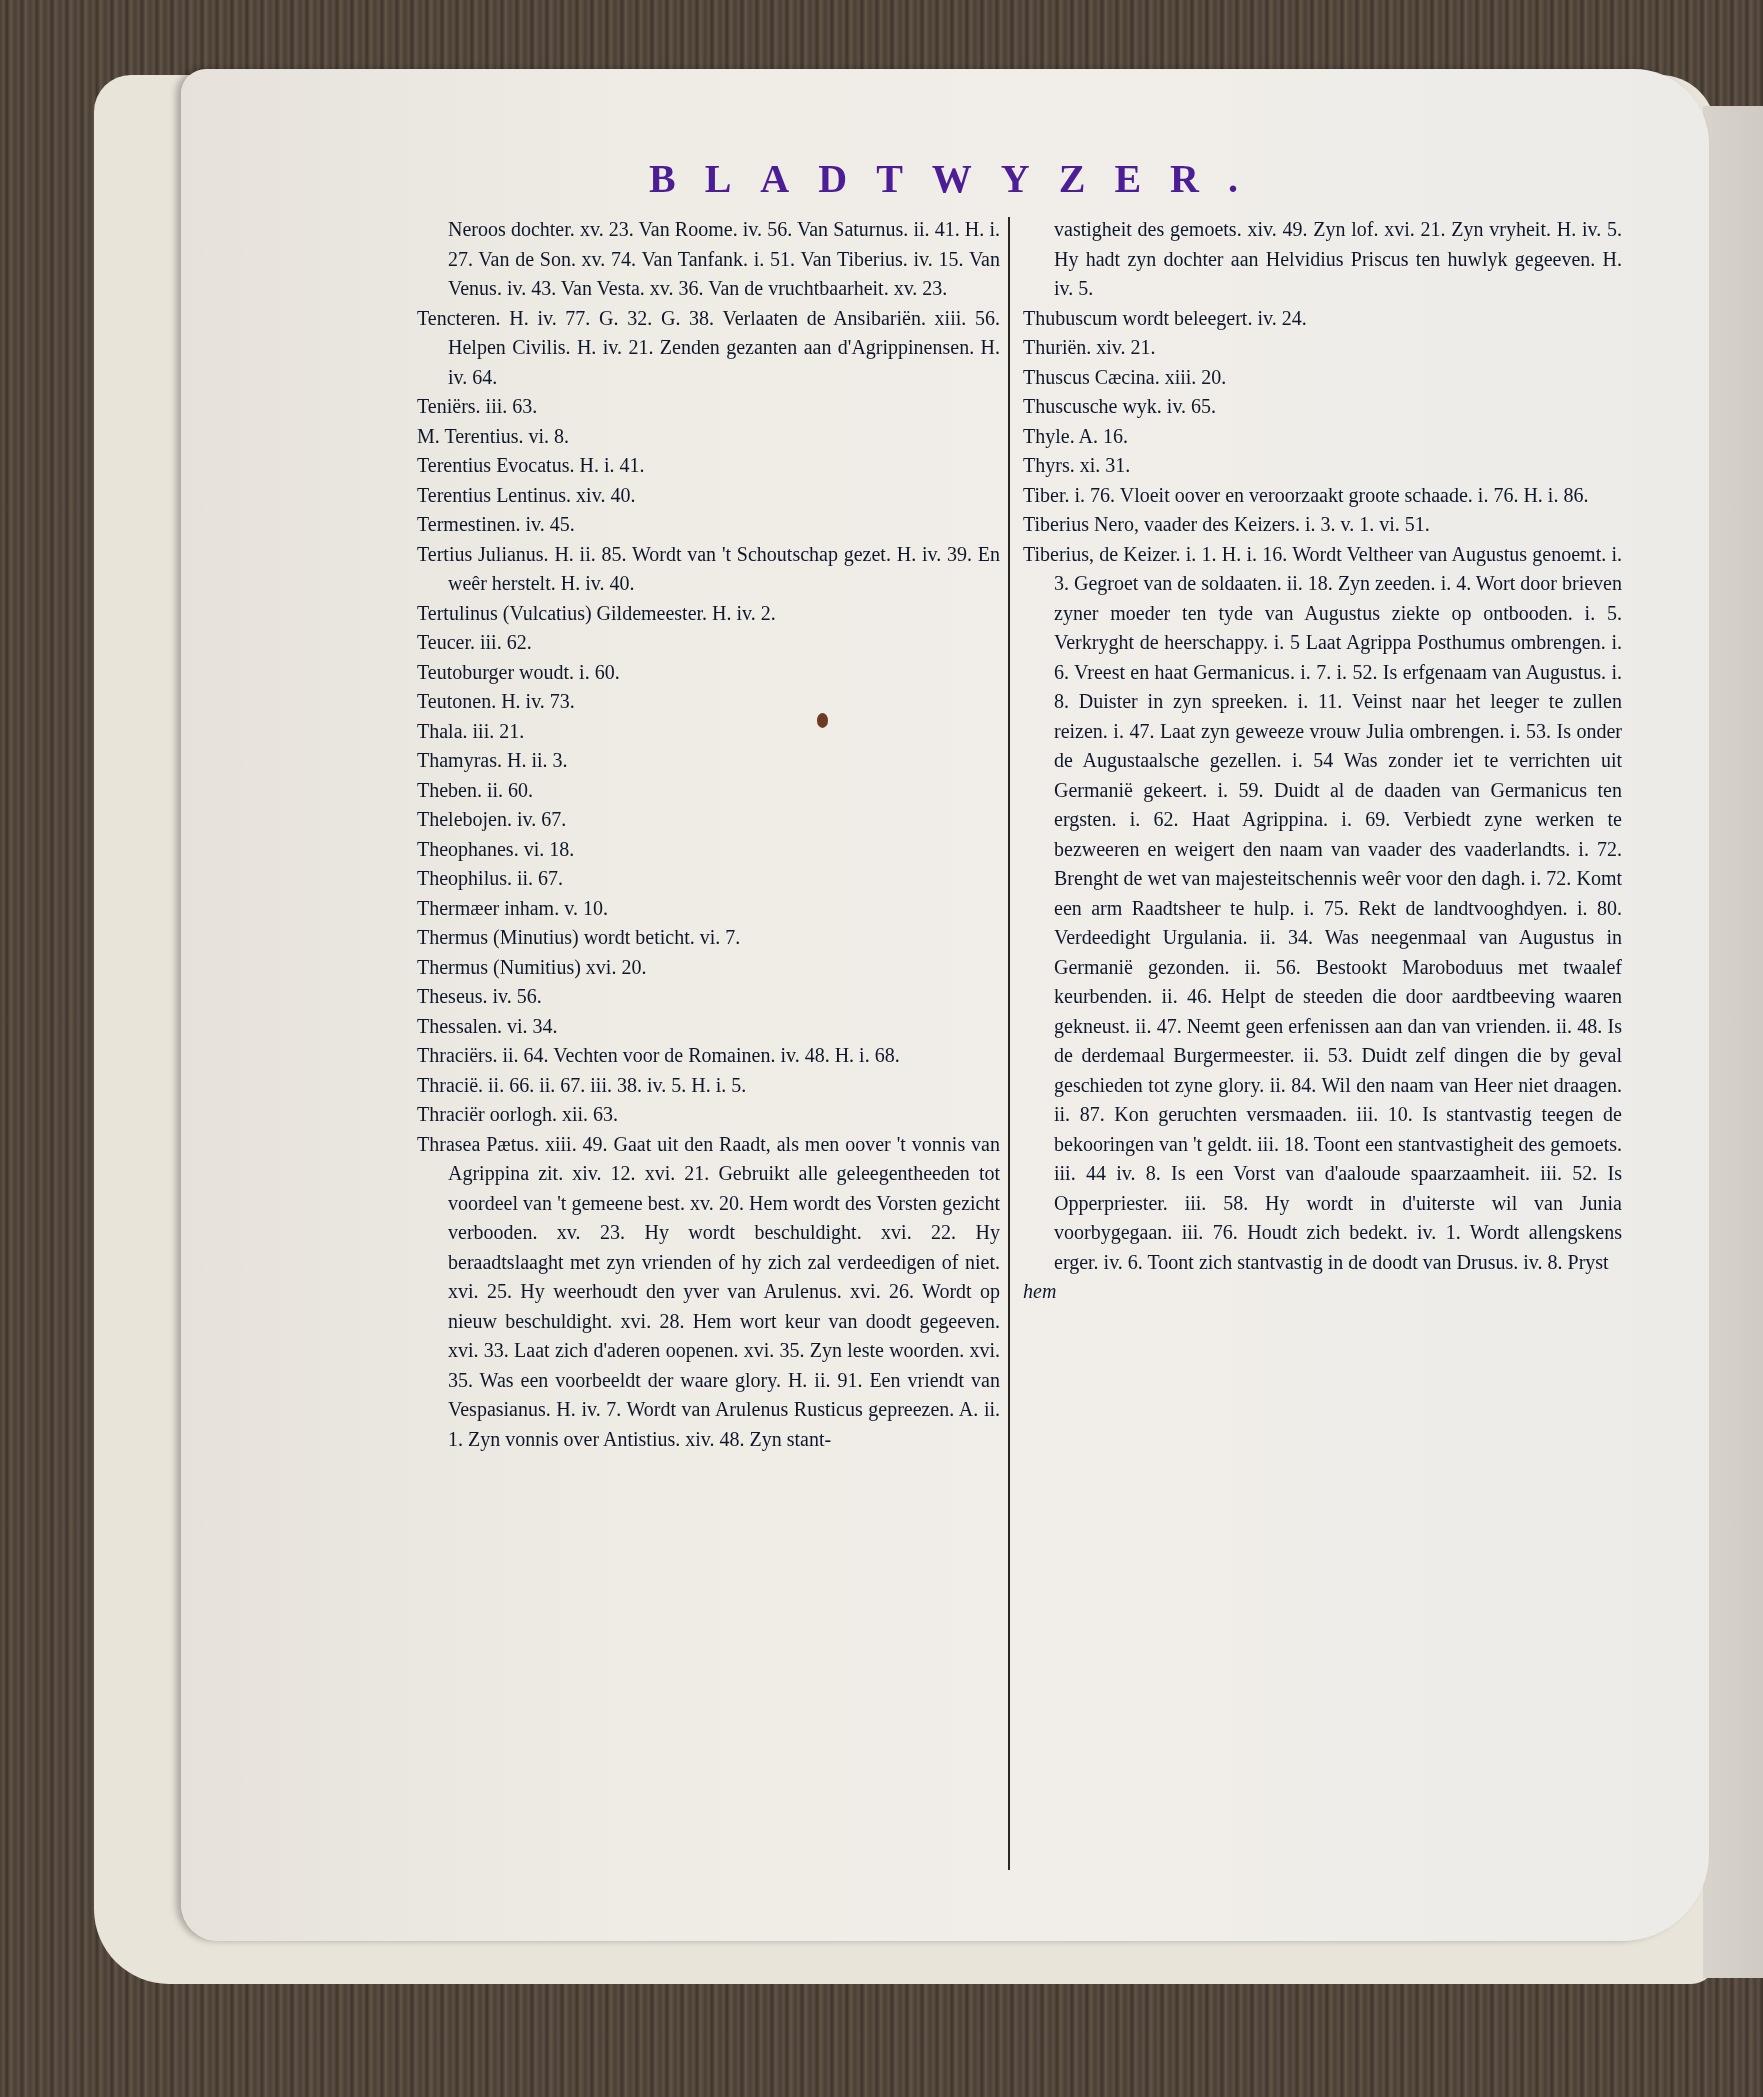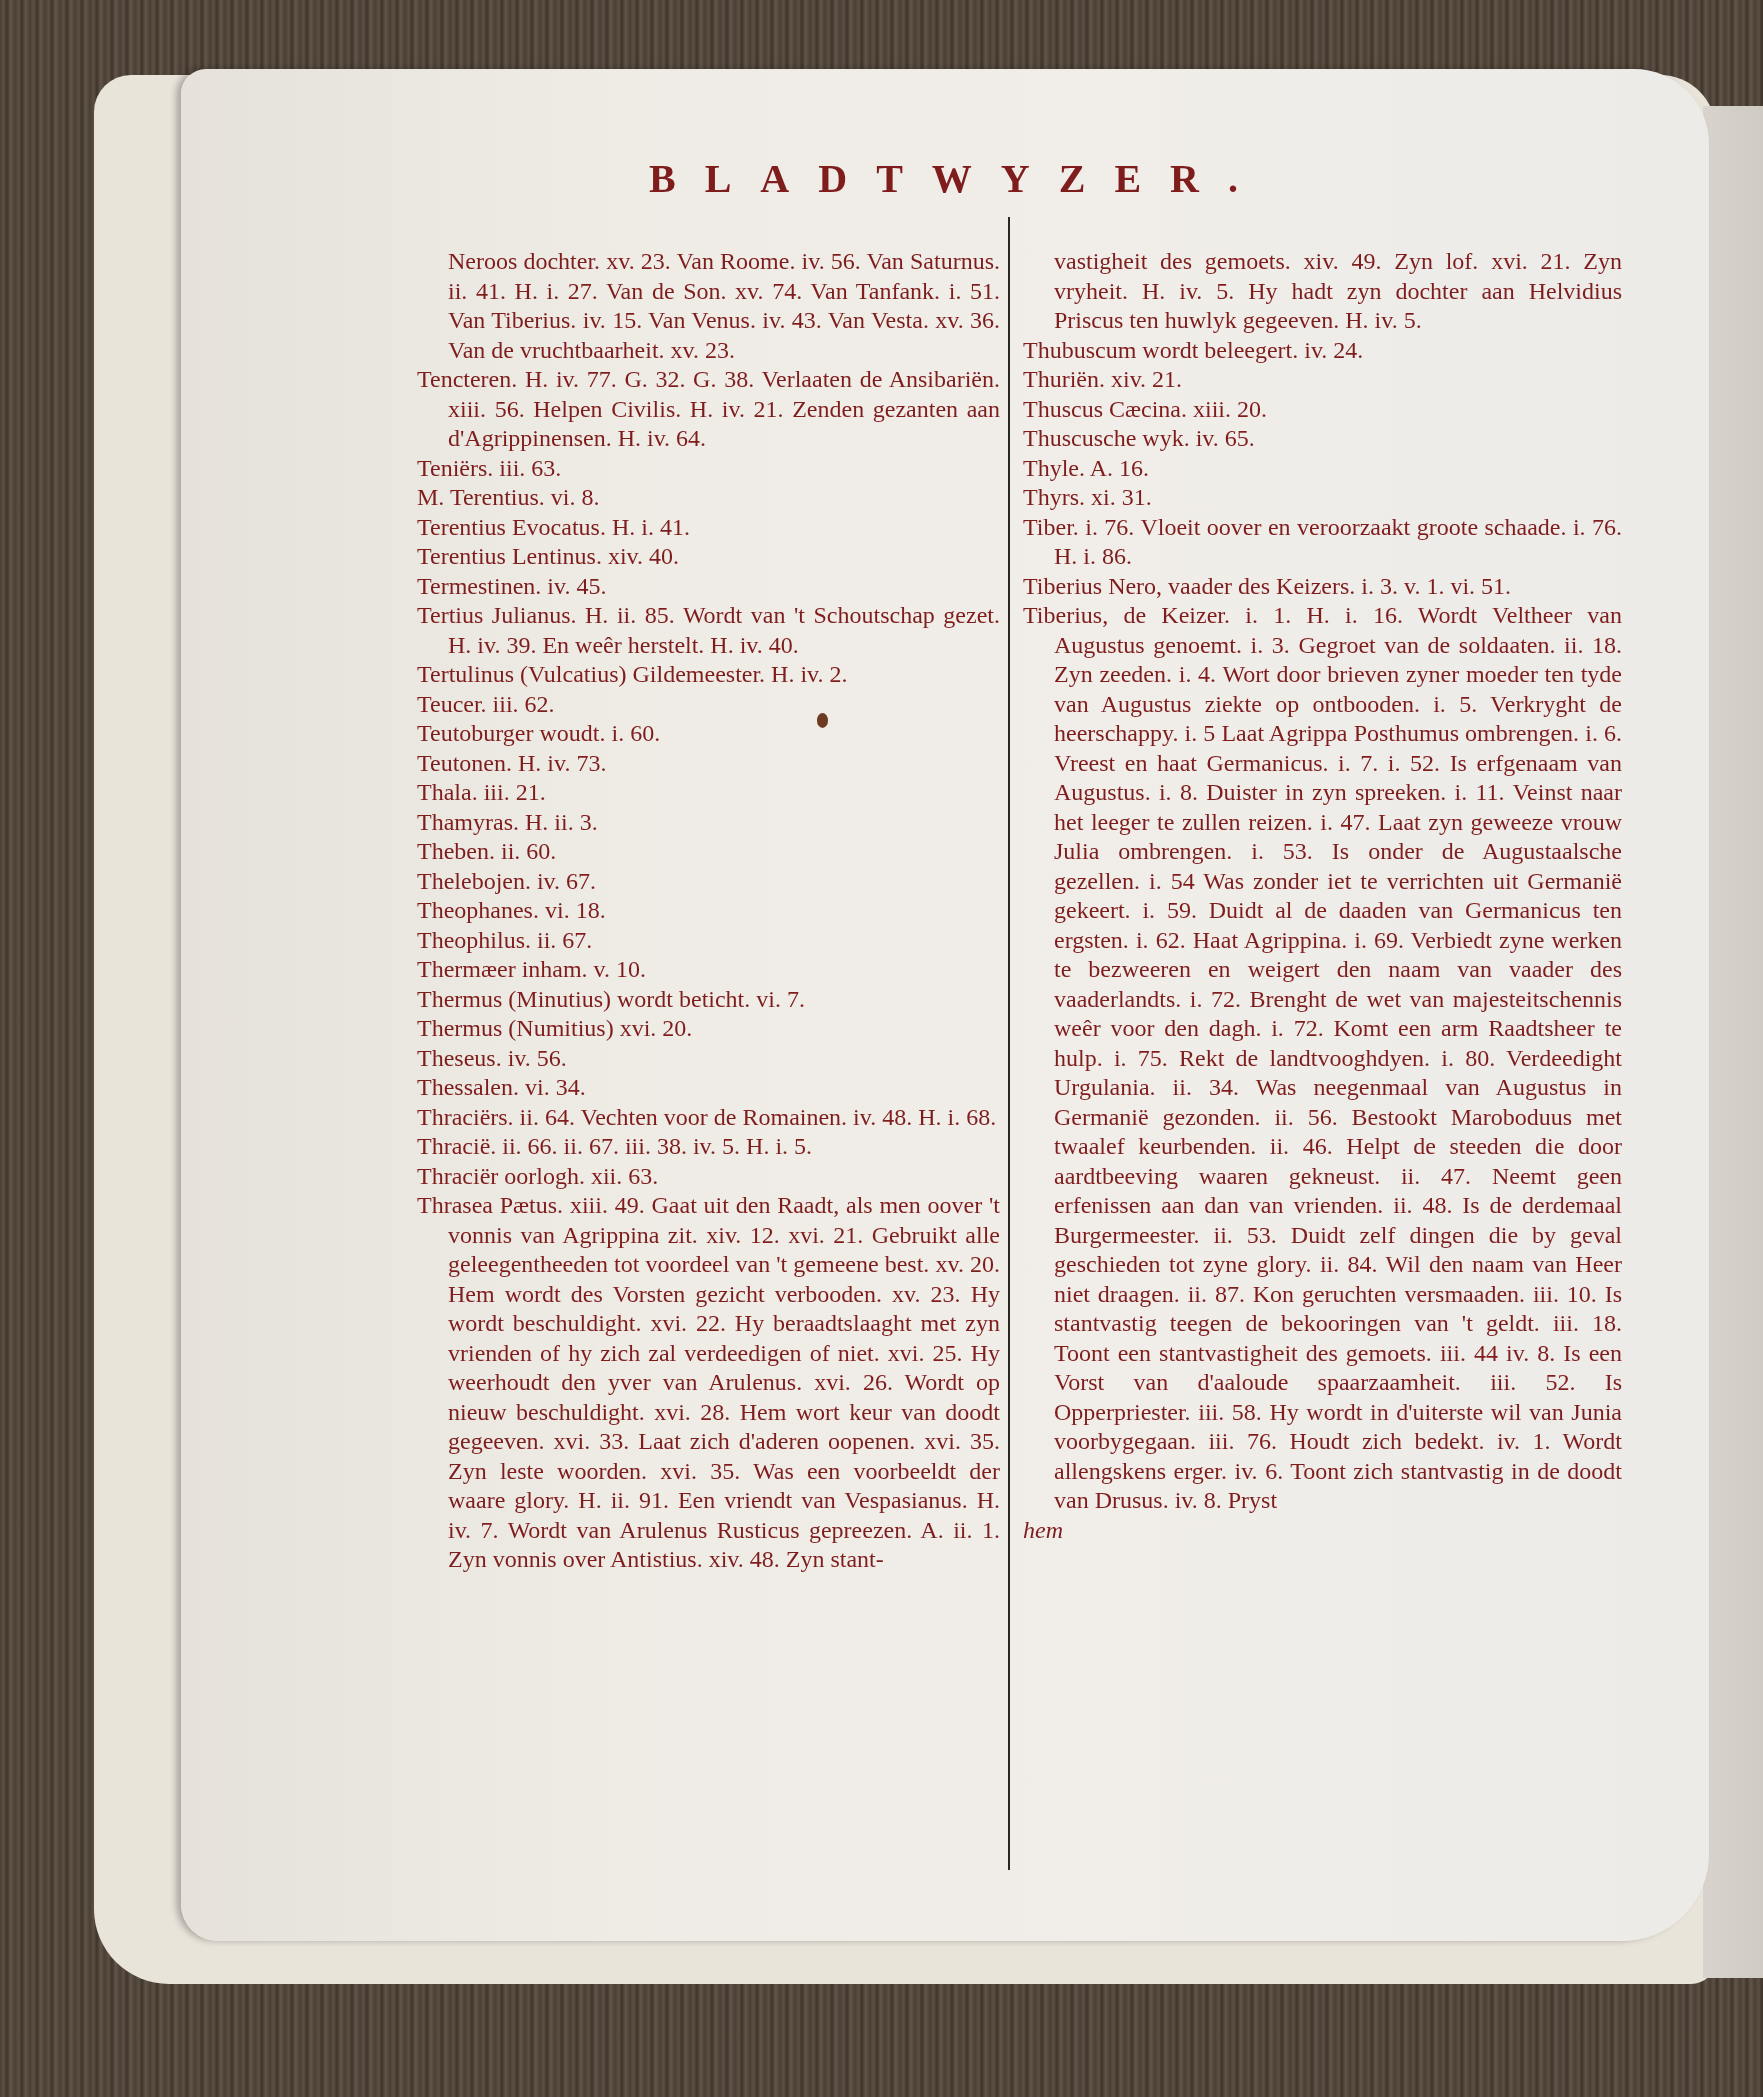--- a/index.html
+++ b/index.html
@@ -17,25 +17,25 @@
     background: linear-gradient(90deg, #e6e2db 0%, #efece6 30%, #f1eee9 60%, #ecebe8 100%);
     border-radius: 25px 75px 87px 37px;
     box-shadow: -5px 0 6.2px rgba(0,0,0,0.25);
   }
   .right-edge {
     position: absolute; left: 1703px; top: 106px; width: 60px; height: 1872px;
     background: linear-gradient(90deg, #d8d4cd, #cfcac2);
   }
   .header {
     position: absolute; left: 649px; top: 155px; width: 749px;
-    font-size: 40px; letter-spacing: 29px; color: #7f1d1d; font-weight: bold;
+    font-size: 40px; letter-spacing: 29px; color: #4c1d95; font-weight: bold;
   }
   .col {
-    position: absolute; top: 215px; color: #7f1d1d;
-    font-size: 24px; line-height: 29.5px; margin-top: 32px;
+    position: absolute; top: 215px; color: #0f172a;
+    font-size: 20px; line-height: 29.5px;
   }
   .col-left { left: 417px; width: 583px; }
   .col-right { left: 1023px; width: 599px; }
   .divider {
     position: absolute; left: 1008px; top: 217px; width: 1.9px; height: 1653px; background: #2a2622;
   }
   .entry { text-indent: -31px; padding-left: 31px; text-align: justify; margin: 0; }
   .entry.cont { text-indent: 0; padding-left: 31px; }
   .catchword { text-align: left; margin: 0; font-style: italic; }
   .stain { position: absolute; left: 817px; top: 713px; width: 11.2px; height: 15px; border-radius: 50%; background: #6d3b22; }

